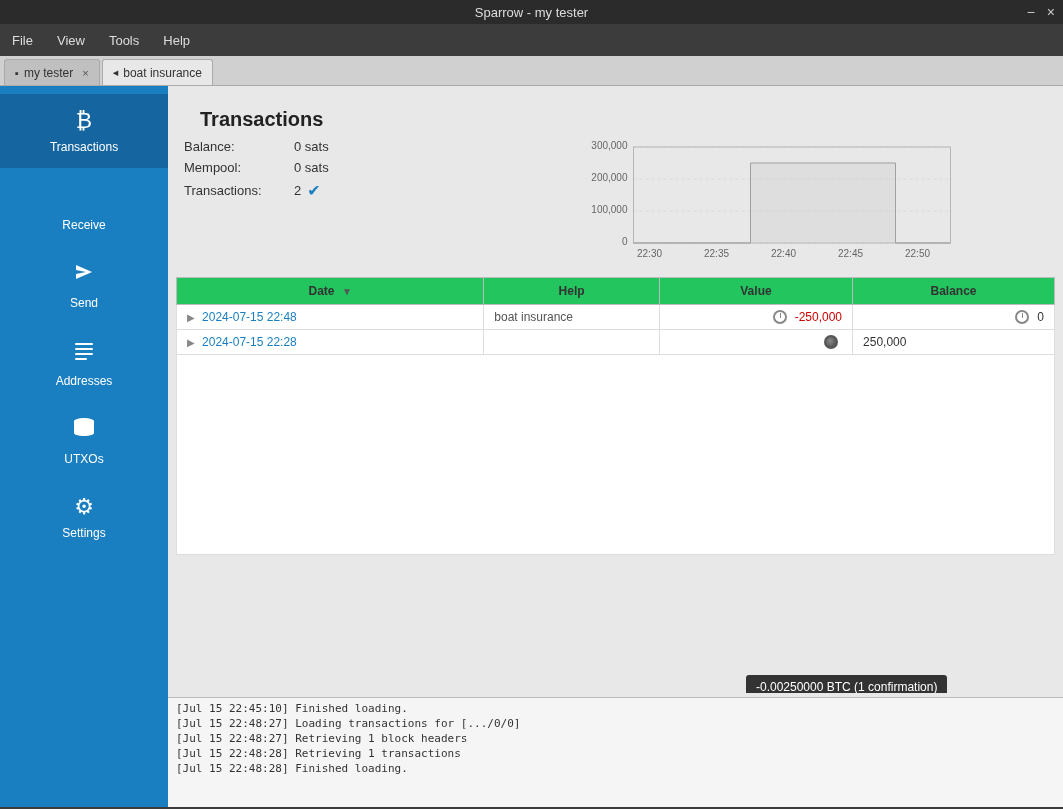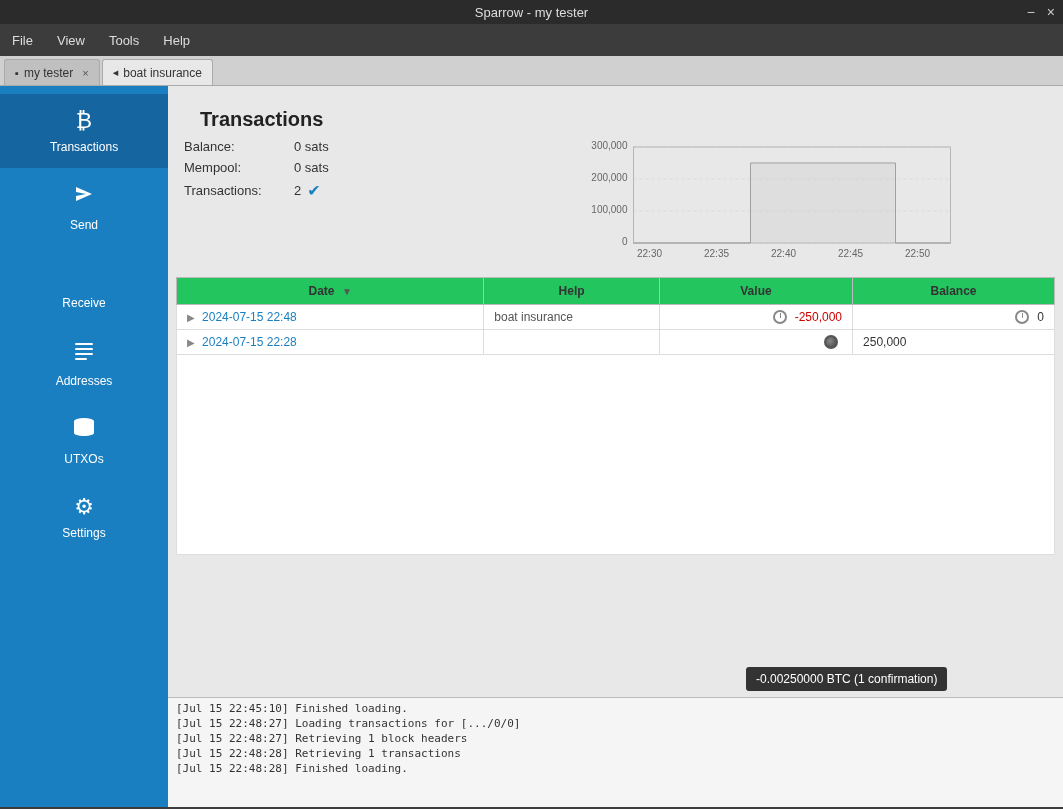--- a/index.html
+++ b/index.html
@@ -177,21 +177,21 @@
     .tooltip {
       position: absolute;
       background: #333;
       color: #fff;
       padding: 5px 10px;
       border-radius: 3px;
       font-size: 12px;
       white-space: nowrap;
       z-index: 100;
       left: 570px;
-      top: 390px;
+      top: 398px;
     }
 
     
     #log-area {
       background: #f5f5f5;
       border-top: 1px solid #bbb;
       height: 110px;
       overflow-y: auto;
       padding: 4px 8px;
       font-family: monospace;
@@ -278,32 +278,32 @@
 <div id="main-layout">
 
   <div id="sidebar">
     <div class="sidebar-item active">
       <span class="si-icon">₿</span>
       <span class="si-label">Transactions</span>
     </div>
     <div class="sidebar-item">
       <span class="si-icon">
         <svg width="24" height="24" viewBox="0 0 24 24" fill="white">
+          <path d="M12 4v12m0 0l-4-4m4 4l4-4M5 20h14"></path>
+        </svg>
+      </span>
+      <span class="si-label">Receive</span>
+    </div>
+    <div class="sidebar-item">
+      <span class="si-icon">
+        <svg width="24" height="24" viewBox="0 0 24 24" fill="white">
           <path d="M4 19l16-7L4 5v5l10 2-10 2v5z"></path>
         </svg>
       </span>
       <span class="si-label">Send</span>
-    </div>
-    <div class="sidebar-item">
-      <span class="si-icon">
-        <svg width="24" height="24" viewBox="0 0 24 24" fill="white">
-          <path d="M12 4v12m0 0l-4-4m4 4l4-4M5 20h14"></path>
-        </svg>
-      </span>
-      <span class="si-label">Receive</span>
     </div>
     <div class="sidebar-item">
       <span class="si-icon">
         <svg width="24" height="24" viewBox="0 0 24 24" fill="white">
           <rect x="3" y="5" width="18" height="2" rx="1"></rect>
           <rect x="3" y="10" width="18" height="2" rx="1"></rect>
           <rect x="3" y="15" width="18" height="2" rx="1"></rect>
           <rect x="3" y="20" width="12" height="2" rx="1"></rect>
         </svg>
       </span>

